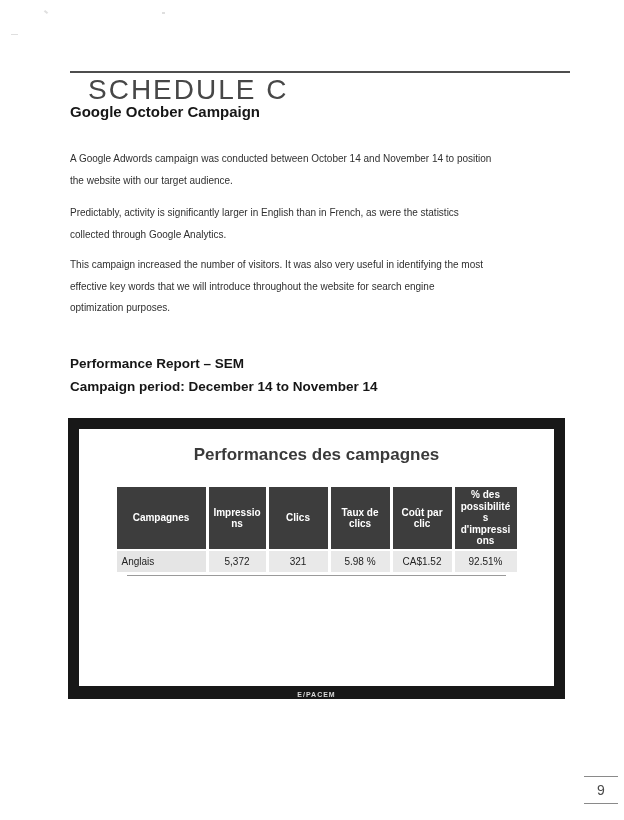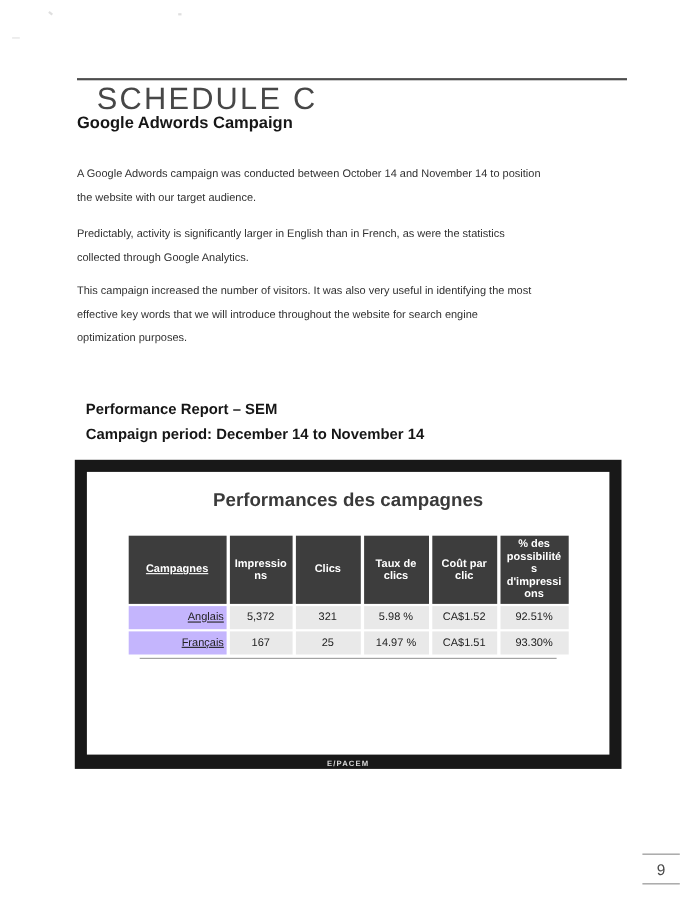--- a/index.html
+++ b/index.html
@@ -24,21 +24,21 @@
     position:absolute; left:70px; top:103px; margin:0;
     font-size:15px; font-weight:bold; color:#161616;
   }
   .para {
     position:absolute; left:70px; width:508px; margin:0;
     font-size:10px; line-height:21.5px; color:#303030; white-space:pre-line;
   }
   .p1 { top:148px; } .p2 { top:202px; } .p3 { top:254px; } .p4 { top:324px; }
 
   .report-title, .report-period {
-    position:absolute; left:70px; margin:8px;
+    position:absolute; left:70px; margin:0;
     font-size:13.5px; font-weight:bold; color:#161616;
   }
   .report-title  { top:356px; }
   .report-period { top:379px; }
 
   
   .embed {
     position:absolute; left:68px; top:418px; width:497px; height:281px;
     background:#181818;
   }
@@ -54,22 +54,22 @@
   table.campaigns { border-collapse:separate; border-spacing:3px 2px; }
   table.campaigns th {
     background:#3d3d3d; color:#ffffff; font-size:10px; font-weight:bold;
     line-height:11.5px; text-align:center; vertical-align:middle;
     white-space:pre-line; height:60px; padding:1px 2px;
   }
   table.campaigns td {
     font-size:10px; color:#222222; background:#e9e9e9;
     text-align:center; vertical-align:middle; height:19px; padding:1px 2px;
   }
-  table.campaigns td.rowlabel { background:#c4b5fd; text-align:right; padding-left:5px; }
-  .c0{width:82px;text-decoration:underline;} .c1{width:53px;} .c2{width:55px;} .c3{width:55px;} .c4{width:55px;margin-top:32px;} .c5{width:58px;}
+  table.campaigns td.rowlabel { background:#e5e5e5; text-align:left; padding-left:5px; }
+  .c0{width:82px;} .c1{width:53px;} .c2{width:55px;} .c3{width:55px;} .c4{width:55px;margin-top:32px;} .c5{width:58px;}
   .table-underline { width:379px; height:1px; background:#9a9a9a; margin-top:1px; }
 
   .embed-footer {
     position:absolute; left:0; bottom:1px; width:100%; text-align:center;
     font-size:7px; font-weight:bold; letter-spacing:1px; color:#d9d9d9;
   }
 
   .page-number-block {
     position:absolute; left:584px; top:776px; width:34px; text-align:center;
   }
@@ -81,21 +81,21 @@
 
 <div class="page">
 
   <div class="artifact a1"></div>
   <div class="artifact a2"></div>
   <div class="artifact a3"></div>
 
   <div class="top-rule"></div>
 
   <h1 class="schedule-title">SCHEDULE C</h1>
-  <h2 class="doc-subtitle">Google Adwords Campaign</h2>
+  <h2 class="doc-subtitle">Google October Campaign</h2>
 
   <p class="para p1">A Google Adwords campaign was conducted between October 14 and November 14 to position
 the website with our target audience.</p>
   <p class="para p3">This campaign increased the number of visitors. It was also very useful in identifying the most
 effective key words that we will introduce throughout the website for search engine
 optimization purposes.</p>
   <p class="para p2">Predictably, activity is significantly larger in English than in French, as were the statistics
 collected through Google Analytics.</p>
 
   <h3 class="report-title">Performance Report – SEM</h3>
@@ -126,28 +126,20 @@
           </thead>
           <tbody>
             <tr>
               <td class="c0 rowlabel">Anglais</td>
               <td class="c1">5,372</td>
               <td class="c2">321</td>
               <td class="c3">5.98 %</td>
               <td class="c4">CA$1.52</td>
               <td class="c5">92.51%</td>
             </tr>
-            <tr>
-              <td class="c0 rowlabel">Français</td>
-              <td class="c1">167</td>
-              <td class="c2">25</td>
-              <td class="c3">14.97 %</td>
-              <td class="c4">CA$1.51</td>
-              <td class="c5">93.30%</td>
-            </tr>
           </tbody>
         </table>
         <div class="table-underline"></div>
       </div>
     </div>
     <div class="embed-footer">E/PACEM</div>
   </div>
 
   <div class="page-number-block">
     <div class="pn-line"></div>

